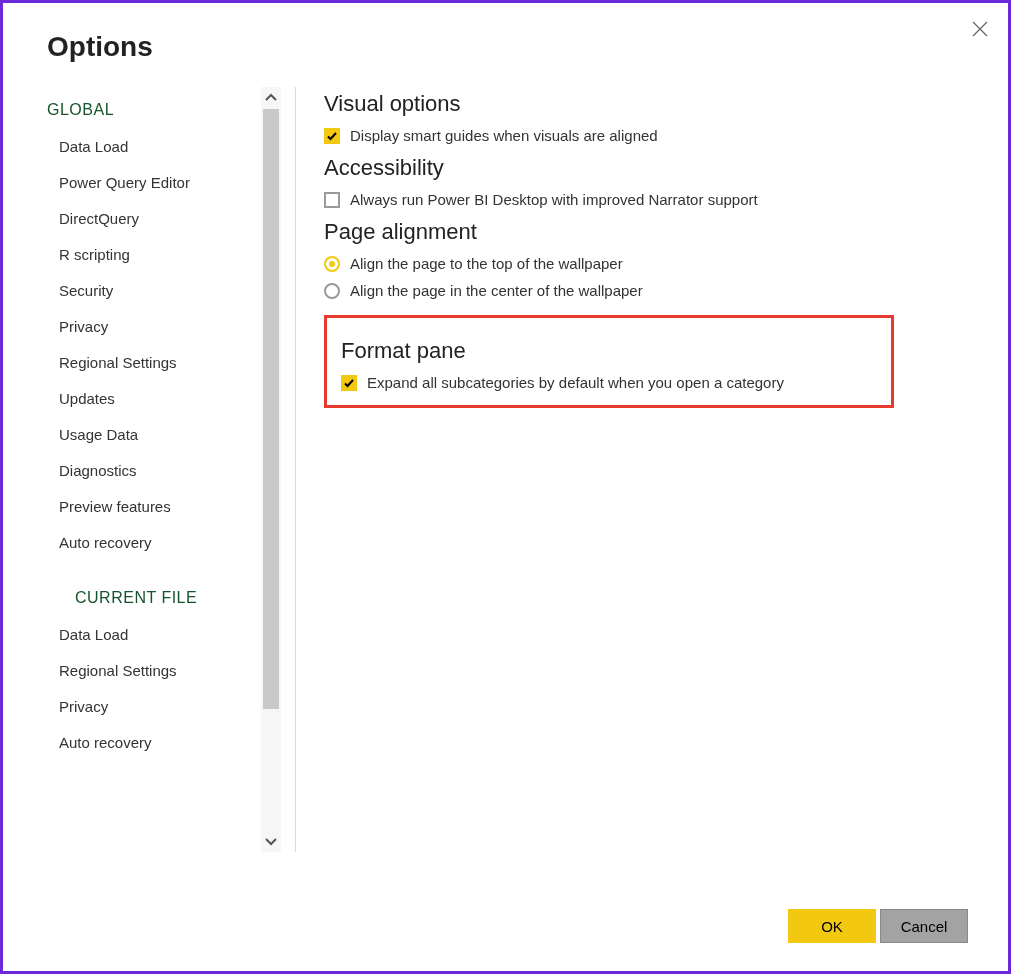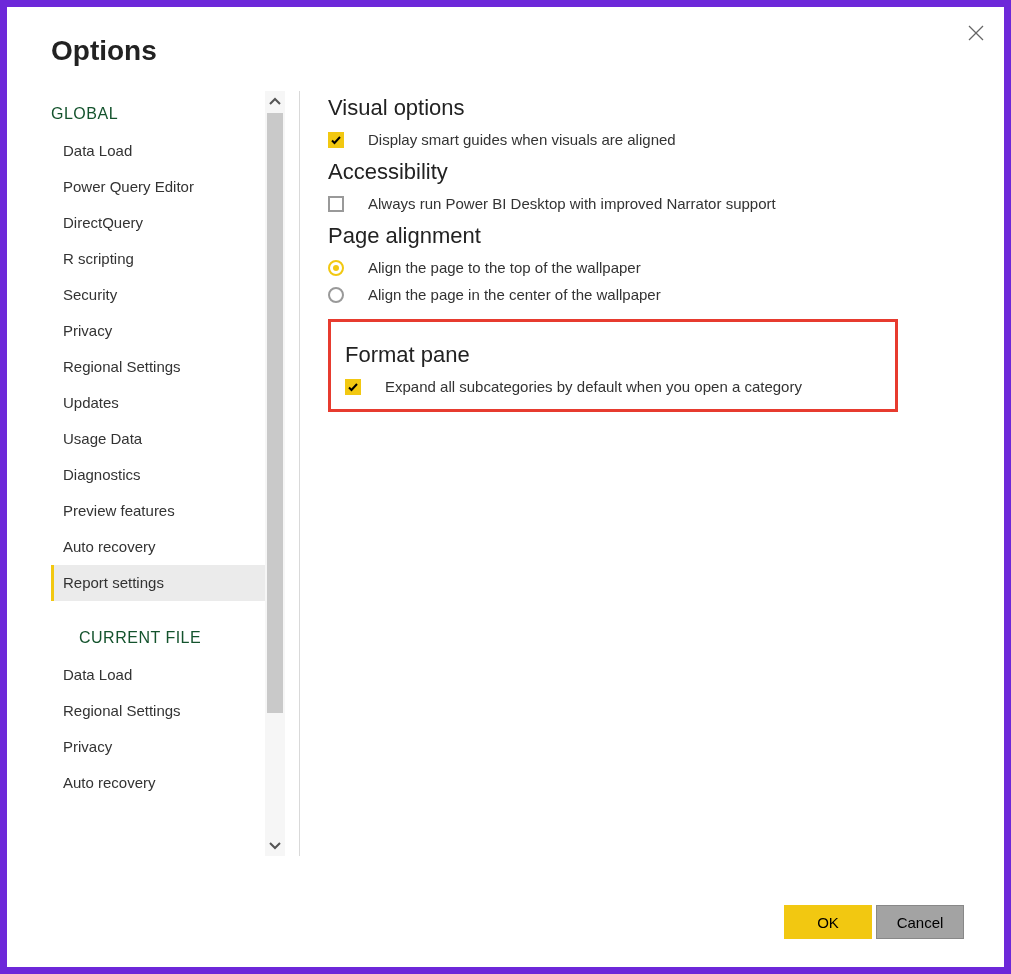--- a/index.html
+++ b/index.html
@@ -8,21 +8,21 @@
     font-size: 14px;
     color: #252525;
     background: #fff;
     width: 1011px;
     height: 974px;
   }
   .dialog {
     position: relative;
     width: 1011px;
     height: 974px;
-    border: 7px solid #6d28d9;
+    border: 3px solid #6d28d9;
     background: #fff;
   }
   .close-btn {
     position: absolute;
     top: 16px;
     right: 18px;
     width: 20px;
     height: 20px;
     cursor: pointer;
     color: #666;
@@ -123,21 +123,21 @@
     font-size: 22px;
     font-weight: 400;
     color: #222;
     margin-top: 11px;
     margin-bottom: 10px;
   }
   .group-title.first { margin-top: 0; }
   .check-row, .radio-row {
     display: flex;
     align-items: center;
-    gap: 24px;
+    gap: 10px;
     margin-bottom: 10px;
     font-size: 15px;
     color: #333;
   }
   .checkbox {
     width: 16px;
     height: 16px;
     border: 2px solid #999;
     display: inline-flex;
     align-items: center;
@@ -226,21 +226,20 @@
       <div class="nav-item"><span>DirectQuery</span></div>
       <div class="nav-item"><span>R scripting</span></div>
       <div class="nav-item"><span>Security</span></div>
       <div class="nav-item"><span>Privacy</span></div>
       <div class="nav-item"><span>Regional Settings</span></div>
       <div class="nav-item"><span>Updates</span></div>
       <div class="nav-item"><span>Usage Data</span></div>
       <div class="nav-item"><span>Diagnostics</span></div>
       <div class="nav-item"><span>Preview features</span></div>
       <div class="nav-item"><span>Auto recovery</span></div>
-      <div class="nav-item selected"><span>Report settings</span></div>
 
       <div class="section-header" style="padding-top:28px;margin-left:28px;">CURRENT FILE</div>
       <div class="nav-item"><span>Data Load</span></div>
       <div class="nav-item"><span>Regional Settings</span></div>
       <div class="nav-item"><span>Privacy</span></div>
       <div class="nav-item"><span>Auto recovery</span></div>
 
       <div class="sidebar-scroll">
         <div class="scroll-arrow">
           <svg viewBox="0 0 14 14">

